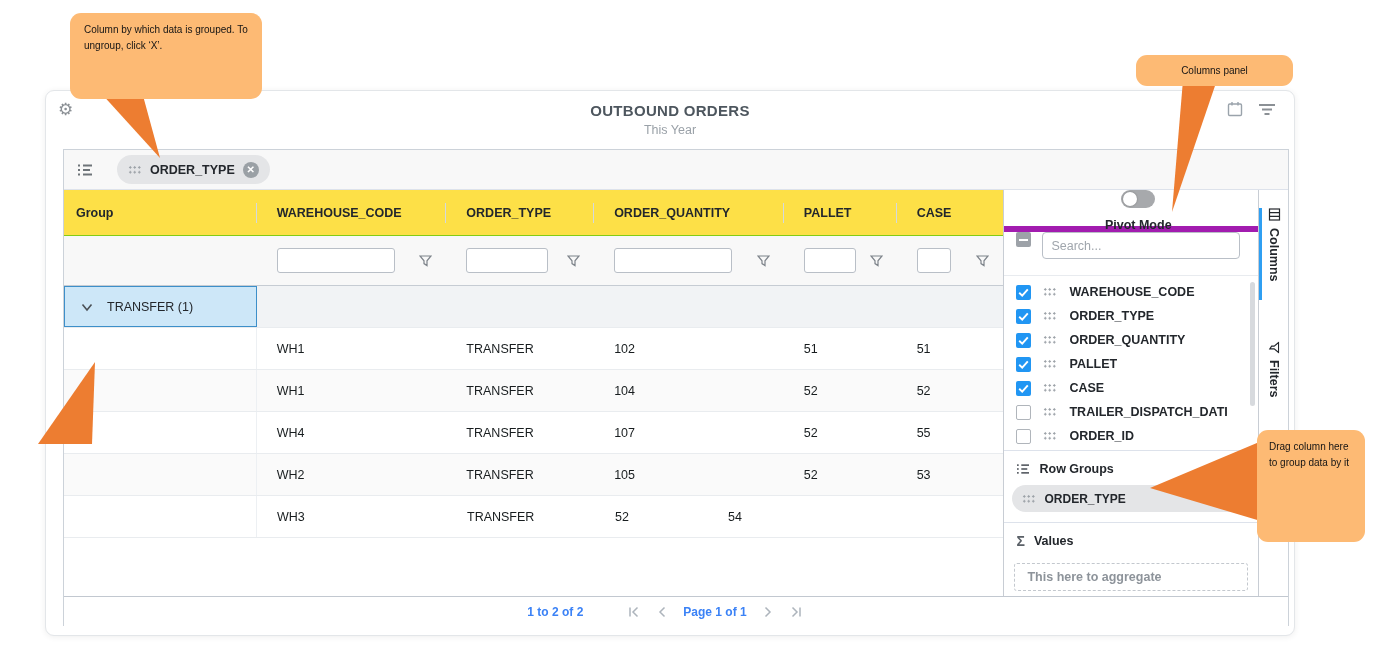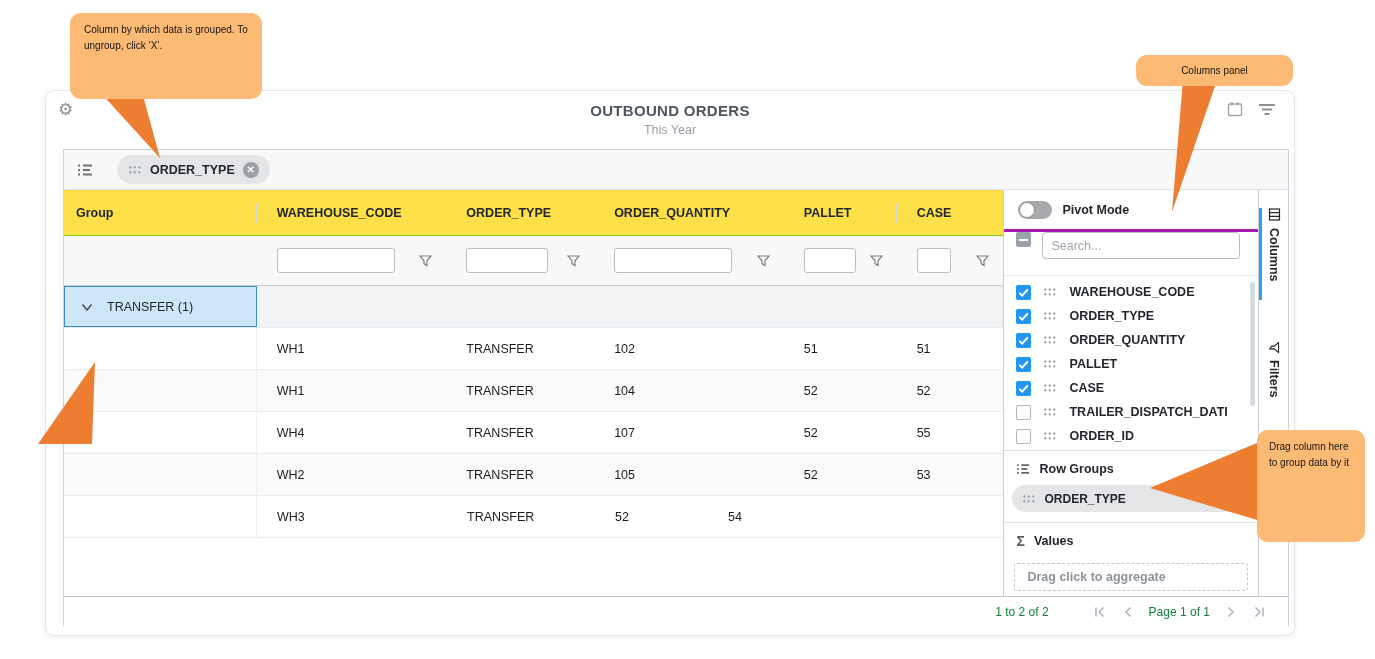--- a/index.html
+++ b/index.html
@@ -49,21 +49,21 @@
   .row { display:flex; height:42px; border-bottom:1px solid #e9ecef; background:#fff; align-items:stretch; }
   .row.stripe { background:#fafafa; }
   .row.grouprow2 { background:#f1f3f5; }
   .cell { display:flex; align-items:center; padding-left:20px; color:#181d1f; }
   .gcell { display:flex; align-items:center; padding-left:16px; gap:14px; border-right:1px solid #edf0f3; }
   .gcell.sel { background:#cde7f8; border:1.5px solid #3d8fc9; }
   .chev { display:flex; cursor:pointer; flex:none; }
 
   
   .col-panel { width:255px; border-left:1px solid #c8cdd4; background:#fff; position:relative; font-size:12.5px; }
-  .pivot-row { height:42px; display:flex; align-items:center; gap:10px; padding-left:14px; border-bottom:3px solid #a21caf; }
+  .pivot-row { height:42px; display:flex; align-items:center; gap:10px; padding-left:14px; border-bottom:6px solid #a21caf;flex-direction:column; }
   .toggle { width:34px; height:18px; border-radius:9px; background:#a7a9ac; position:relative; cursor:pointer; flex:none; }
   .knob { position:absolute; left:2px; top:2px; width:14px; height:14px; border-radius:50%; background:#fff;
           box-shadow:0 0 2px rgba(0,0,0,.3); }
   .bold { font-weight:700; color:#23272c; }
   .search-row { height:44px; display:flex; gap:11px; padding-left:12px; border-bottom:1px solid #e8ebef; }
   .search-row input { width:198px; height:27px; border:1px solid #b9bfc7; border-radius:4px; padding:0 8px;
                       font-family:inherit; font-size:12.5px; color:#23272c; }
   .search-row input::placeholder { color:#a0a6ad; }
   .cb { width:15px; height:15px; border-radius:2px; flex:none; position:relative; cursor:pointer; }
   .cb.on { background:#2196f3; }
@@ -87,22 +87,22 @@
   .tab-strip { width:30px; border-left:1px solid #c8cdd4; background:#fff; position:relative; }
   .side-tab { writing-mode:vertical-rl; display:flex; align-items:center; gap:7px;
               width:30px; color:#23272c; font-weight:600; font-size:12.5px; cursor:pointer; }
   .side-tab svg { transform:rotate(90deg); flex:none; }
   .tab-cols { position:absolute; top:18px; left:0; }
   .tab-filt { position:absolute; top:152px; left:0; }
   .tab-indicator { position:absolute; left:0; top:18px; width:3px; height:92px; background:#2f9ff2; }
 
   
   .status-bar { height:30px; border-top:1px solid #c2c8d0; background:#fff;
-                display:flex; align-items:center; justify-content:flex-end; gap:16px;
-                padding-right:22px; font-size:12px; font-weight:400; color:#15803d; }
+                display:flex; align-items:center; justify-content:center; gap:16px;
+                padding-right:22px; font-size:12px; font-weight:700; color:#3b82f6; }
   .status-bar .range { margin-right:28px; }
   .pgicon { display:flex; cursor:pointer; }
 
   
   .callout { position:absolute; background:#fdba74; color:#141414; border-radius:11px;
              font-size:10px; line-height:1.55; padding:9px 14px; z-index:11; }
   .co-1 { left:70px; top:13px; width:192px; height:86px; }
   .co-2 { left:1136px; top:55px; width:157px; height:31px; display:flex; align-items:center; justify-content:center; padding:0; }
   .co-3 { left:10px; top:437px; width:192px; height:96px; }
   .co-4 { left:1257px; top:430px; width:108px; height:112px; padding:9px 12px; }
@@ -369,21 +369,21 @@
             <span class="sp"></span>
             <span class="xcircle" style="width:15px;height:15px;line-height:15px;font-size:9px;">✕</span>
           </div>
 
           <div class="sect-sep"></div>
           <div class="sect-head">
             <span class="sigma">Σ</span>
             <span class="bold">Values</span>
           </div>
           <div class="dragbox">
-            <span>Drag click to aggregate</span>
+            <span>This here to aggregate</span>
           </div>
         </div>
 
         <div class="tab-strip">
           <span class="tab-indicator"></span>
           <div class="side-tab tab-cols">
             <svg width="13" height="13" viewBox="0 0 13 13" fill="none" stroke="#23272c" stroke-width="1.2">
               <rect x="1" y="1.5" width="11" height="10"></rect>
               <line x1="4.7" y1="1.5" x2="4.7" y2="11.5"></line>
               <line x1="8.4" y1="1.5" x2="8.4" y2="11.5"></line>

